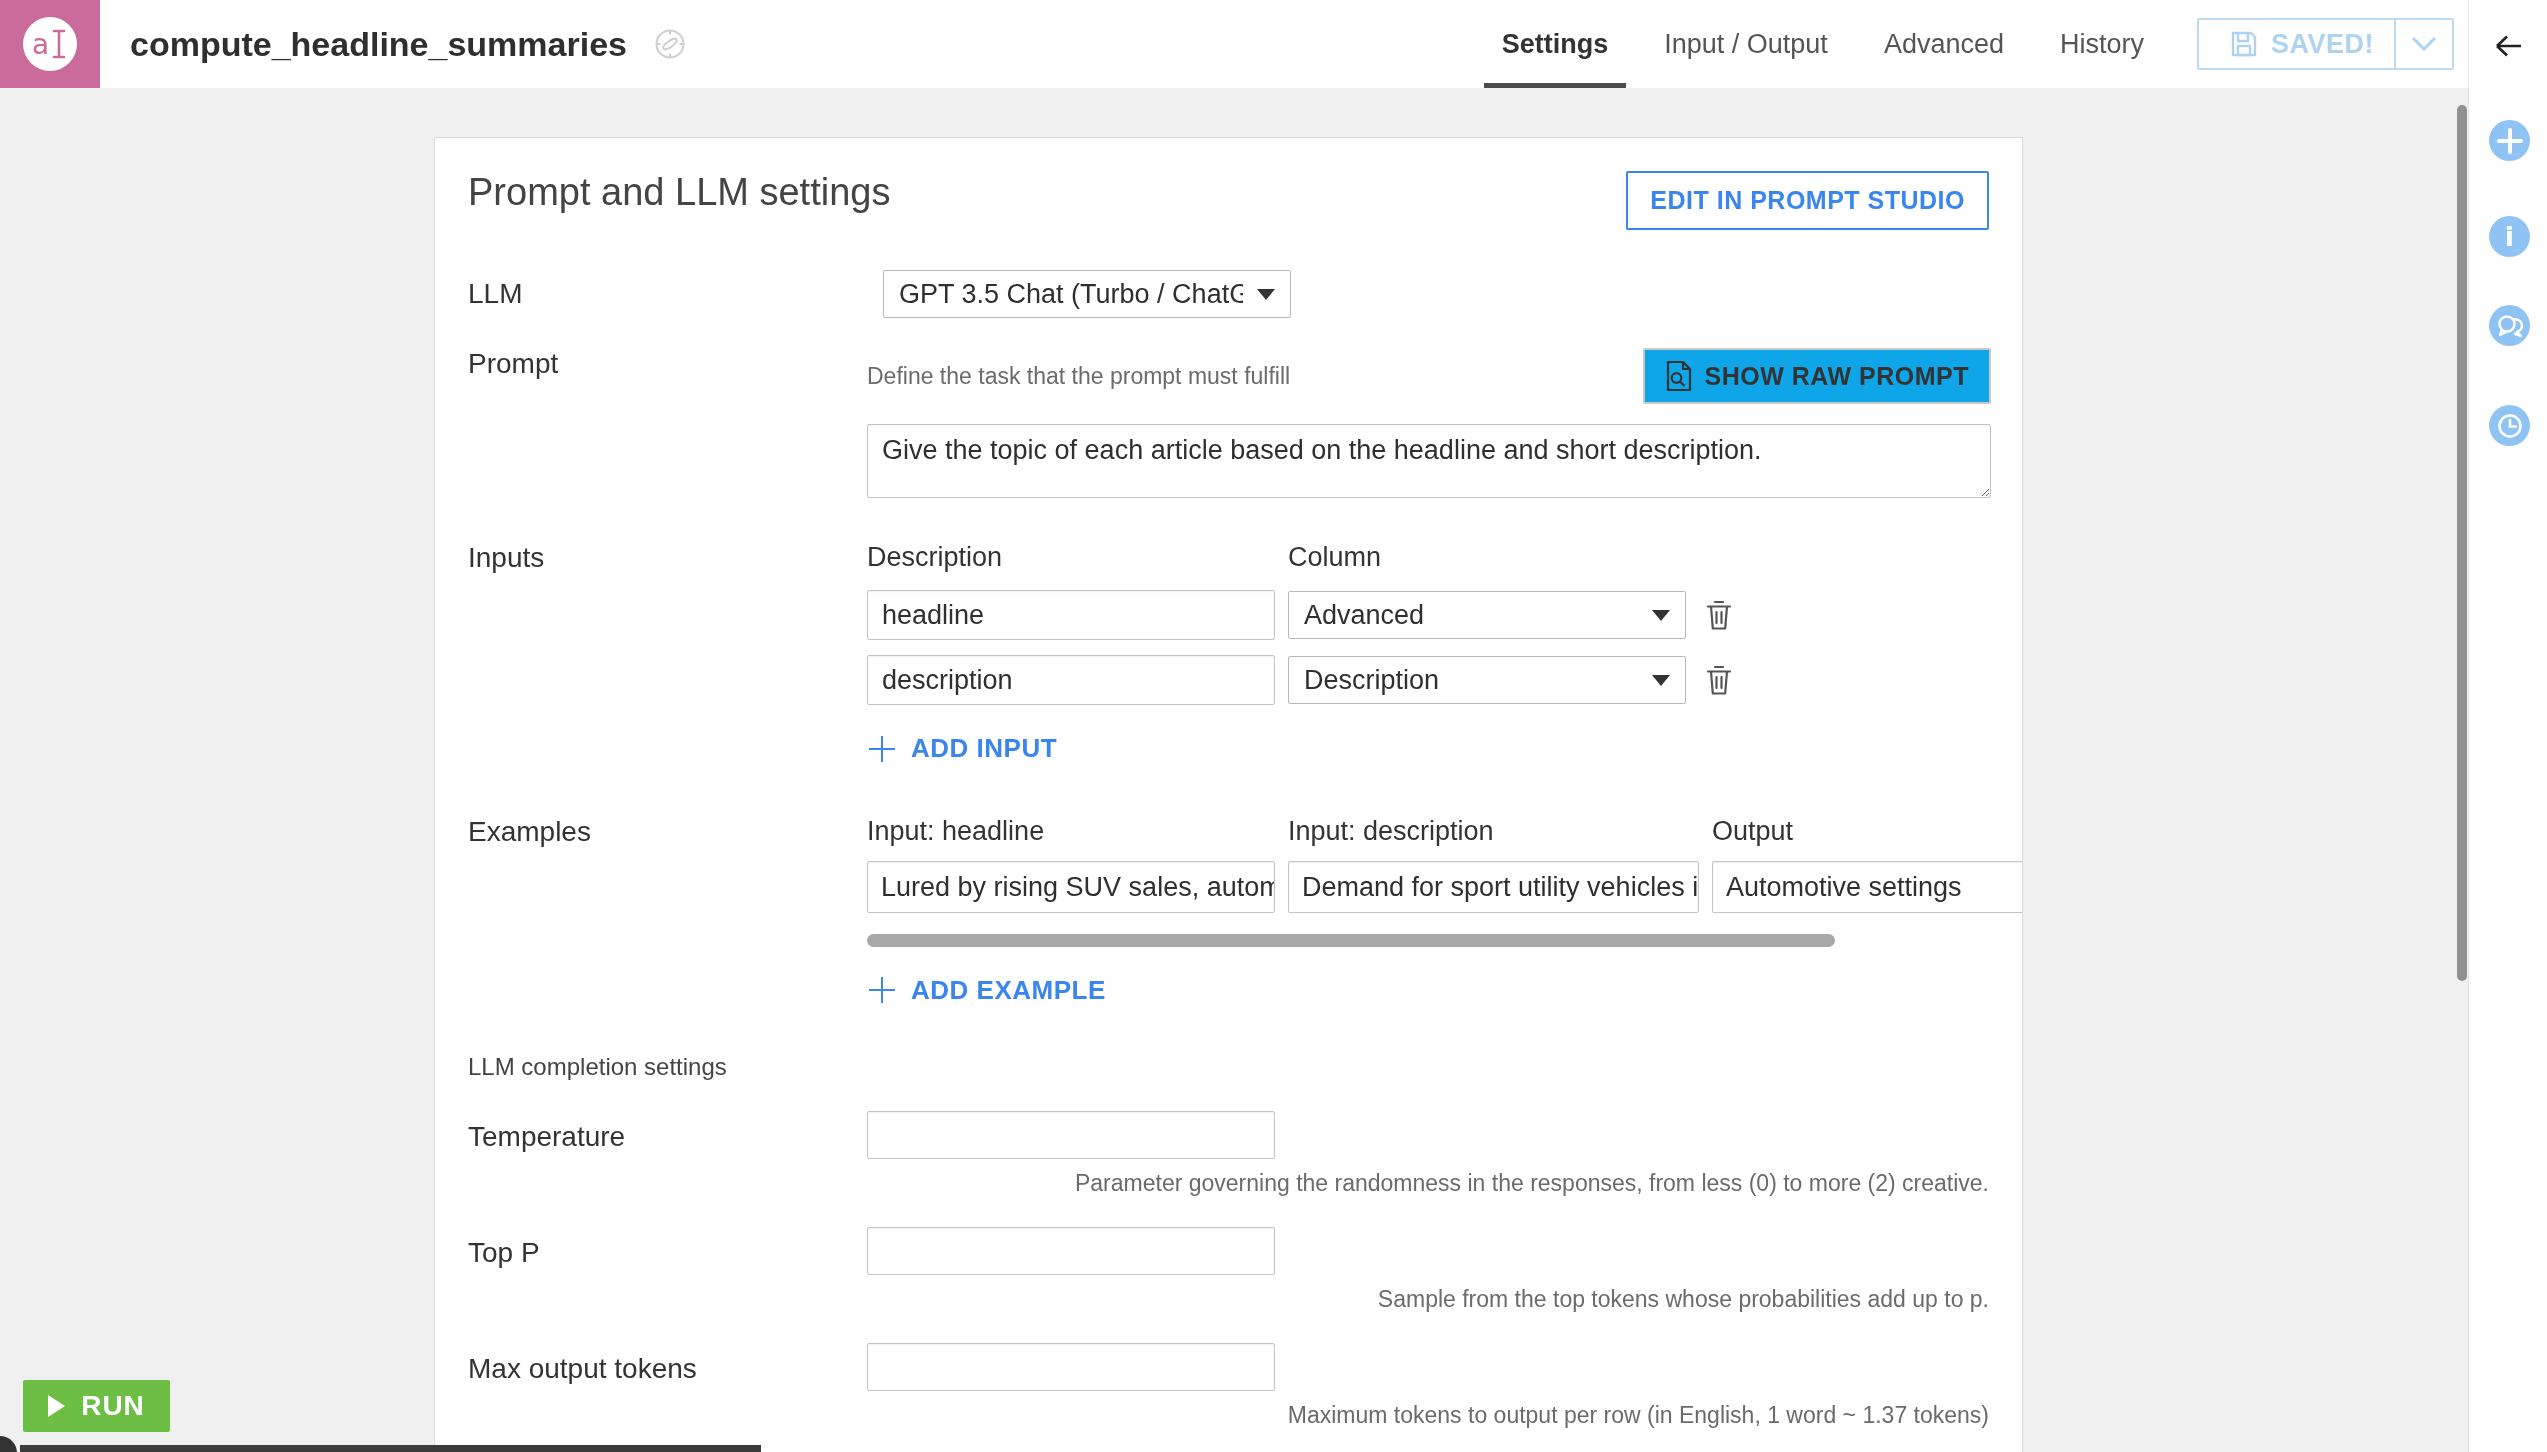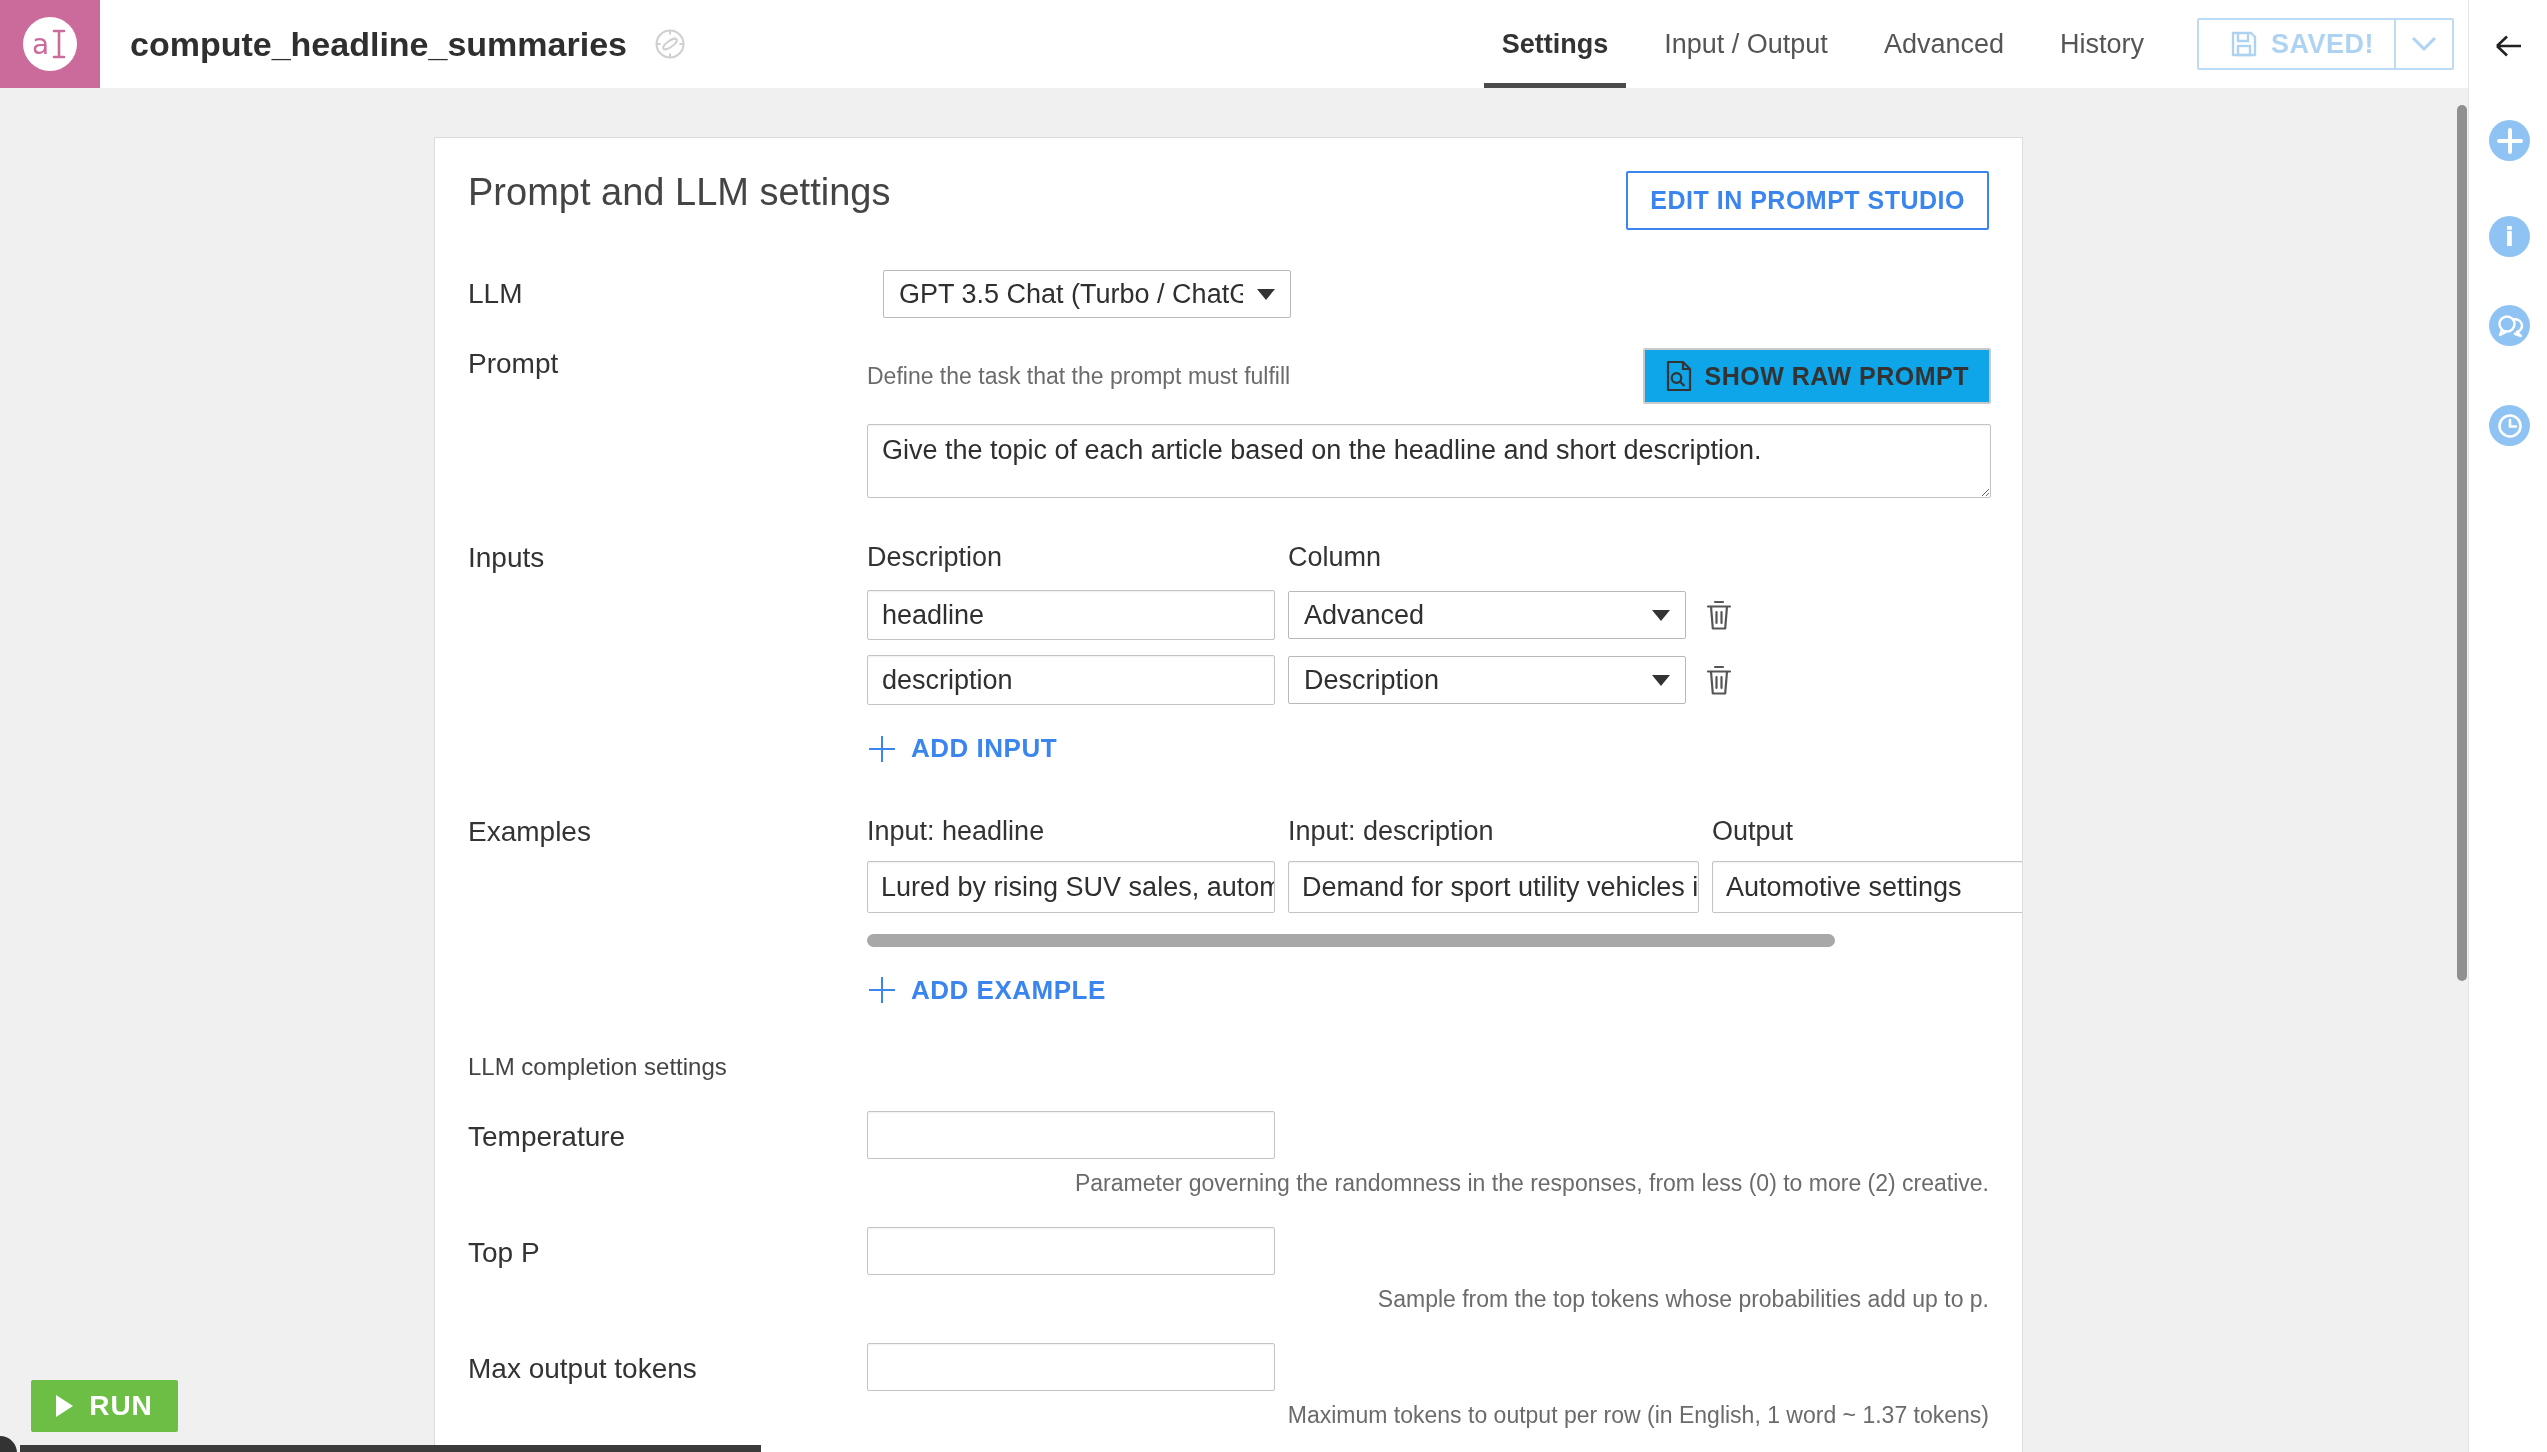--- a/index.html
+++ b/index.html
@@ -66,21 +66,21 @@
   .hscroll { margin-top:21px; width:968px; height:13px; background:#a8a8a8; border-radius:7px; cursor:pointer; }
 
   .section-title { font-size:24px; font-weight:400; color:#444; }
   .sec-completion { margin-top:44px; }
   .prow { display:flex; margin-top:30px; }
   .prow .flabel { padding-top:10px; }
   .param-input { width:408px; height:48px; border:1px solid #c4c4c4; border-radius:2px; font-family:inherit; font-size:27px; padding:0 14px; box-shadow:inset 0 1px 2px rgba(0,0,0,0.06); }
   .help { margin-top:11px; font-size:23px; color:#6b6b6b;text-align:right; }
 
   
-  .run-btn { position:absolute; left:23px; top:1380px; width:147px; height:52px; background:#6dbe45; border:none; border-radius:2px; color:#fff; font-weight:700; font-size:28px; letter-spacing:1px; display:flex; align-items:center; justify-content:center; gap:16px; cursor:pointer; z-index:8; font-family:inherit;margin-left:8px; }
+  .run-btn { position:absolute; left:23px; top:1380px; width:147px; height:52px; background:#6dbe45; border:none; border-radius:2px; color:#fff; font-weight:700; font-size:28px; letter-spacing:1px; display:flex; align-items:center; justify-content:center; gap:16px; cursor:pointer; z-index:8; font-family:inherit; }
   .play { width:0; height:0; border-top:11px solid transparent; border-bottom:11px solid transparent; border-left:17px solid #fff; }
   .bottom-strip { position:absolute; left:20px; bottom:0; width:741px; height:8px; background:#3b3b3b; z-index:4; }
   .bottom-corner { position:absolute; left:0; bottom:0; width:17px; height:17px; background:#333; border-top-right-radius:100%; z-index:4; }
 
   svg { display:block; }
 </style>
 </head>
 <body>
 
 <div class="app">

